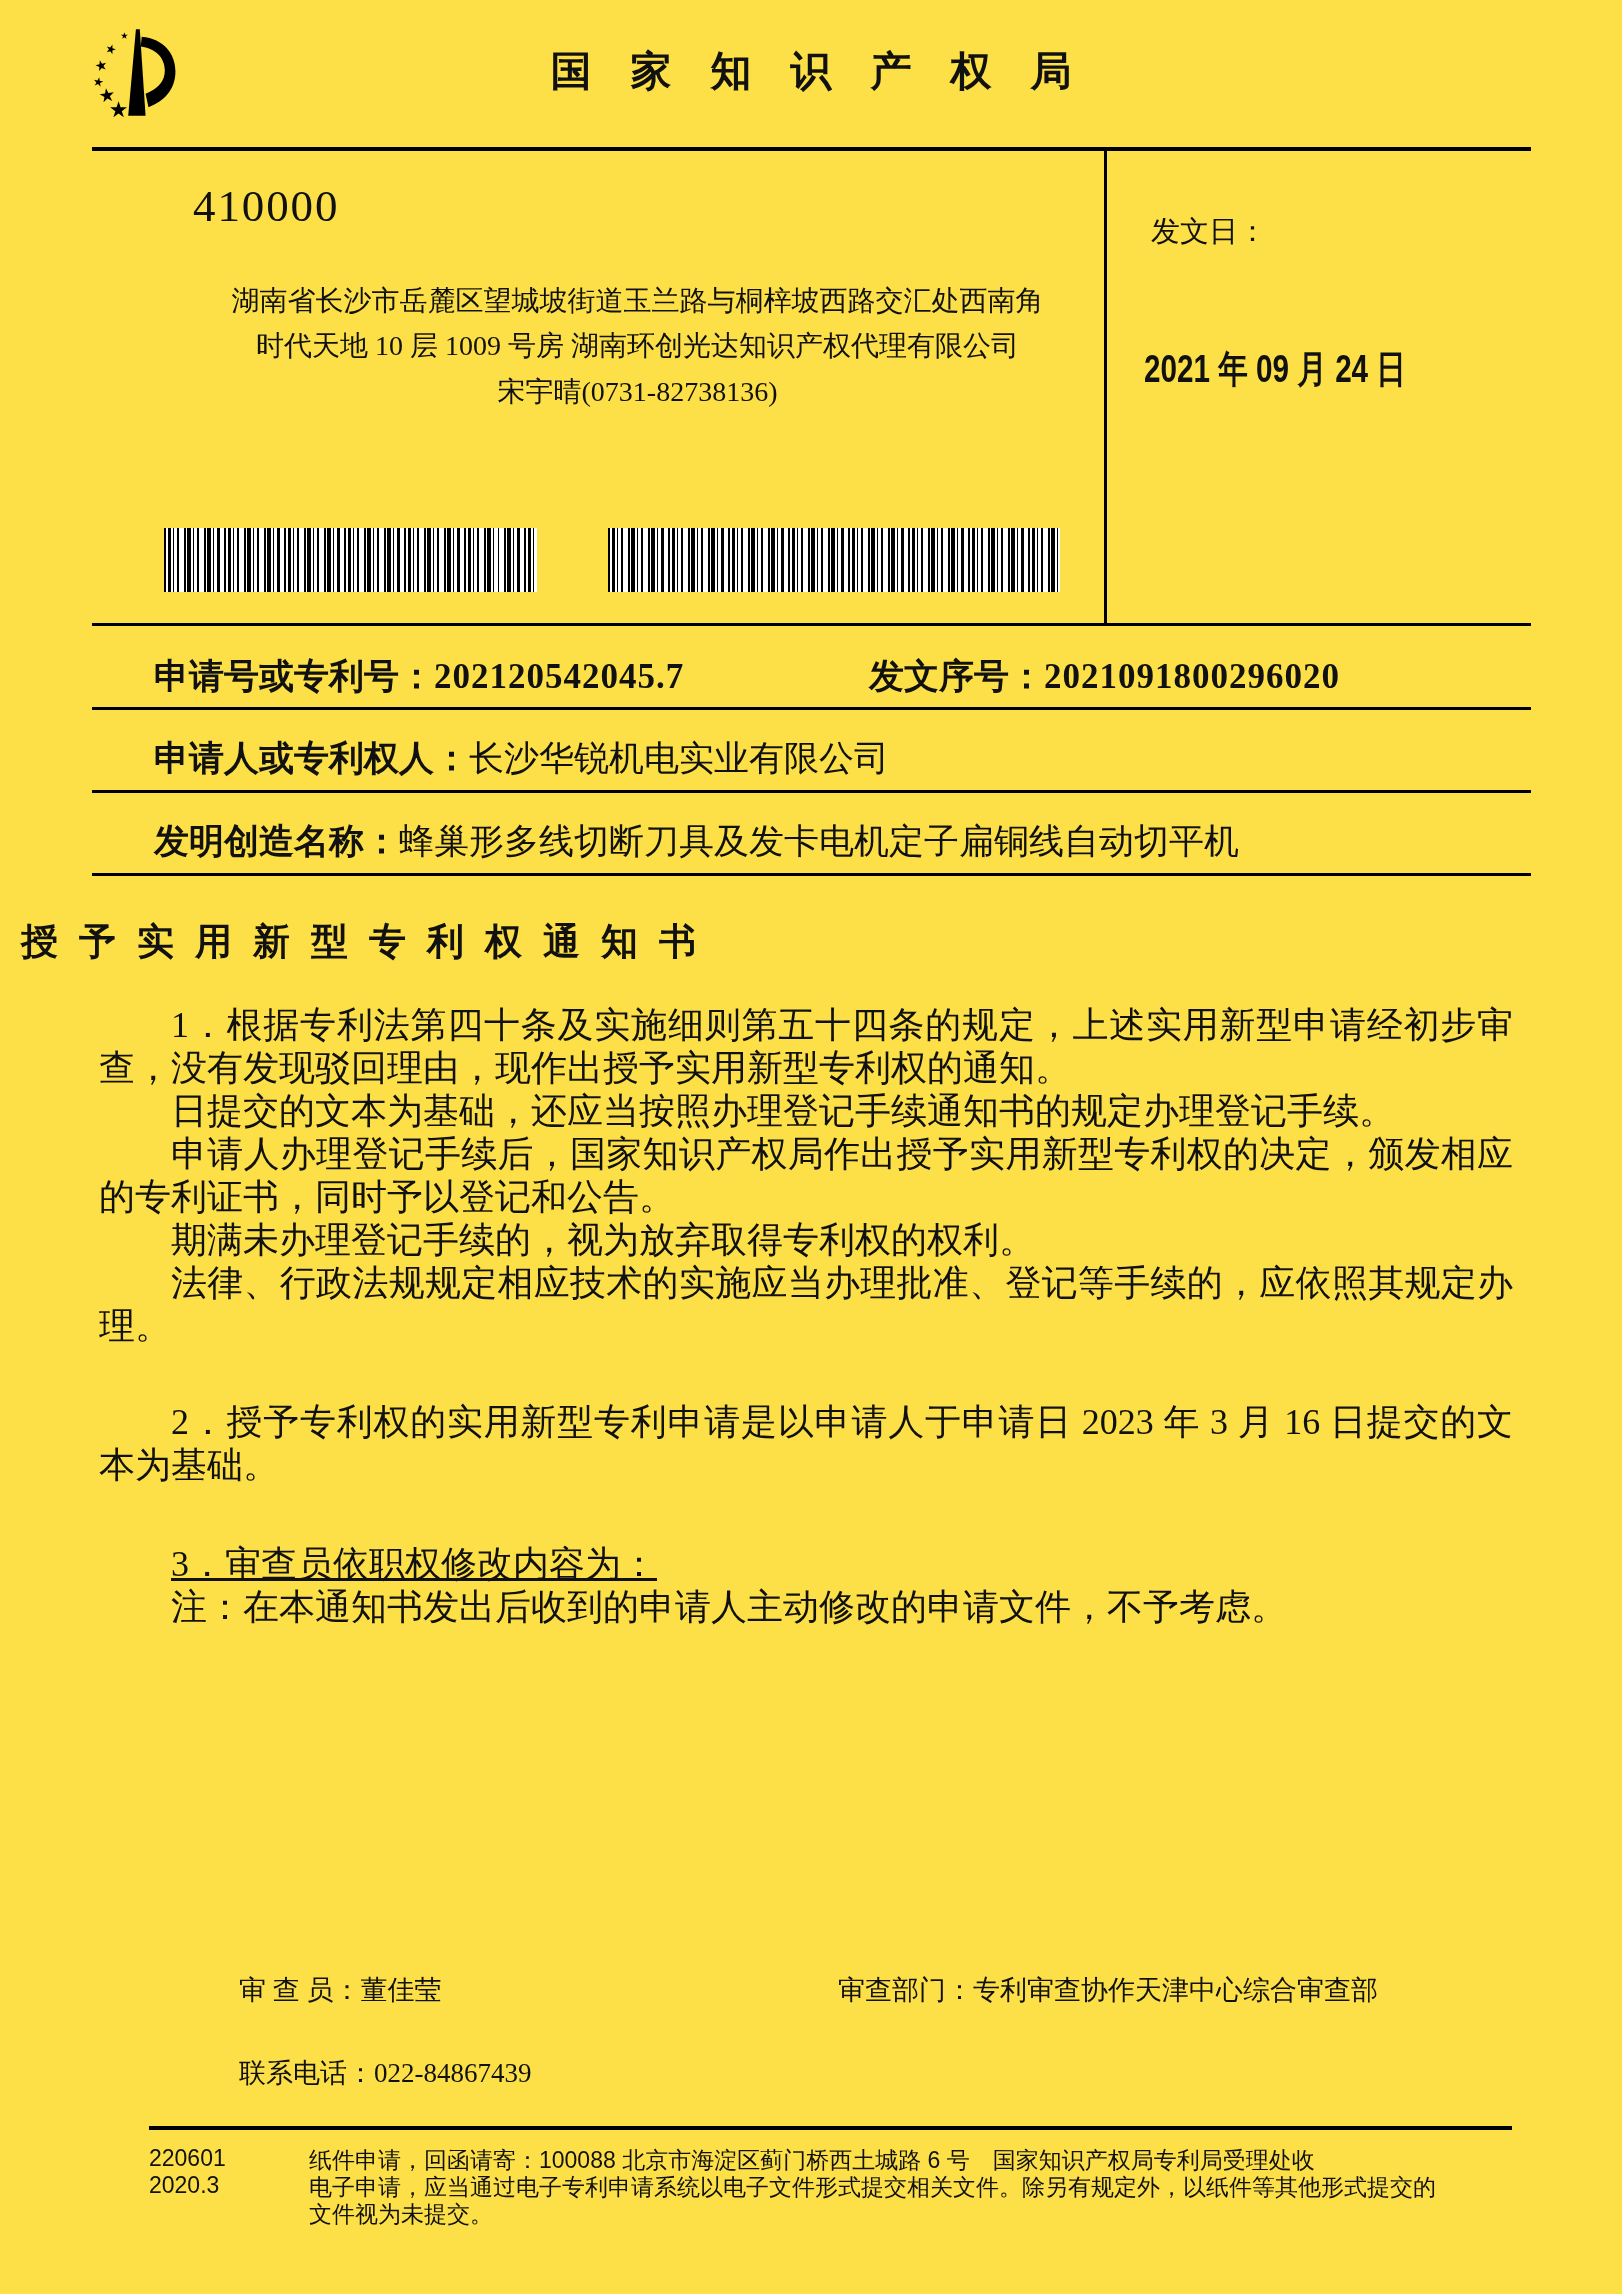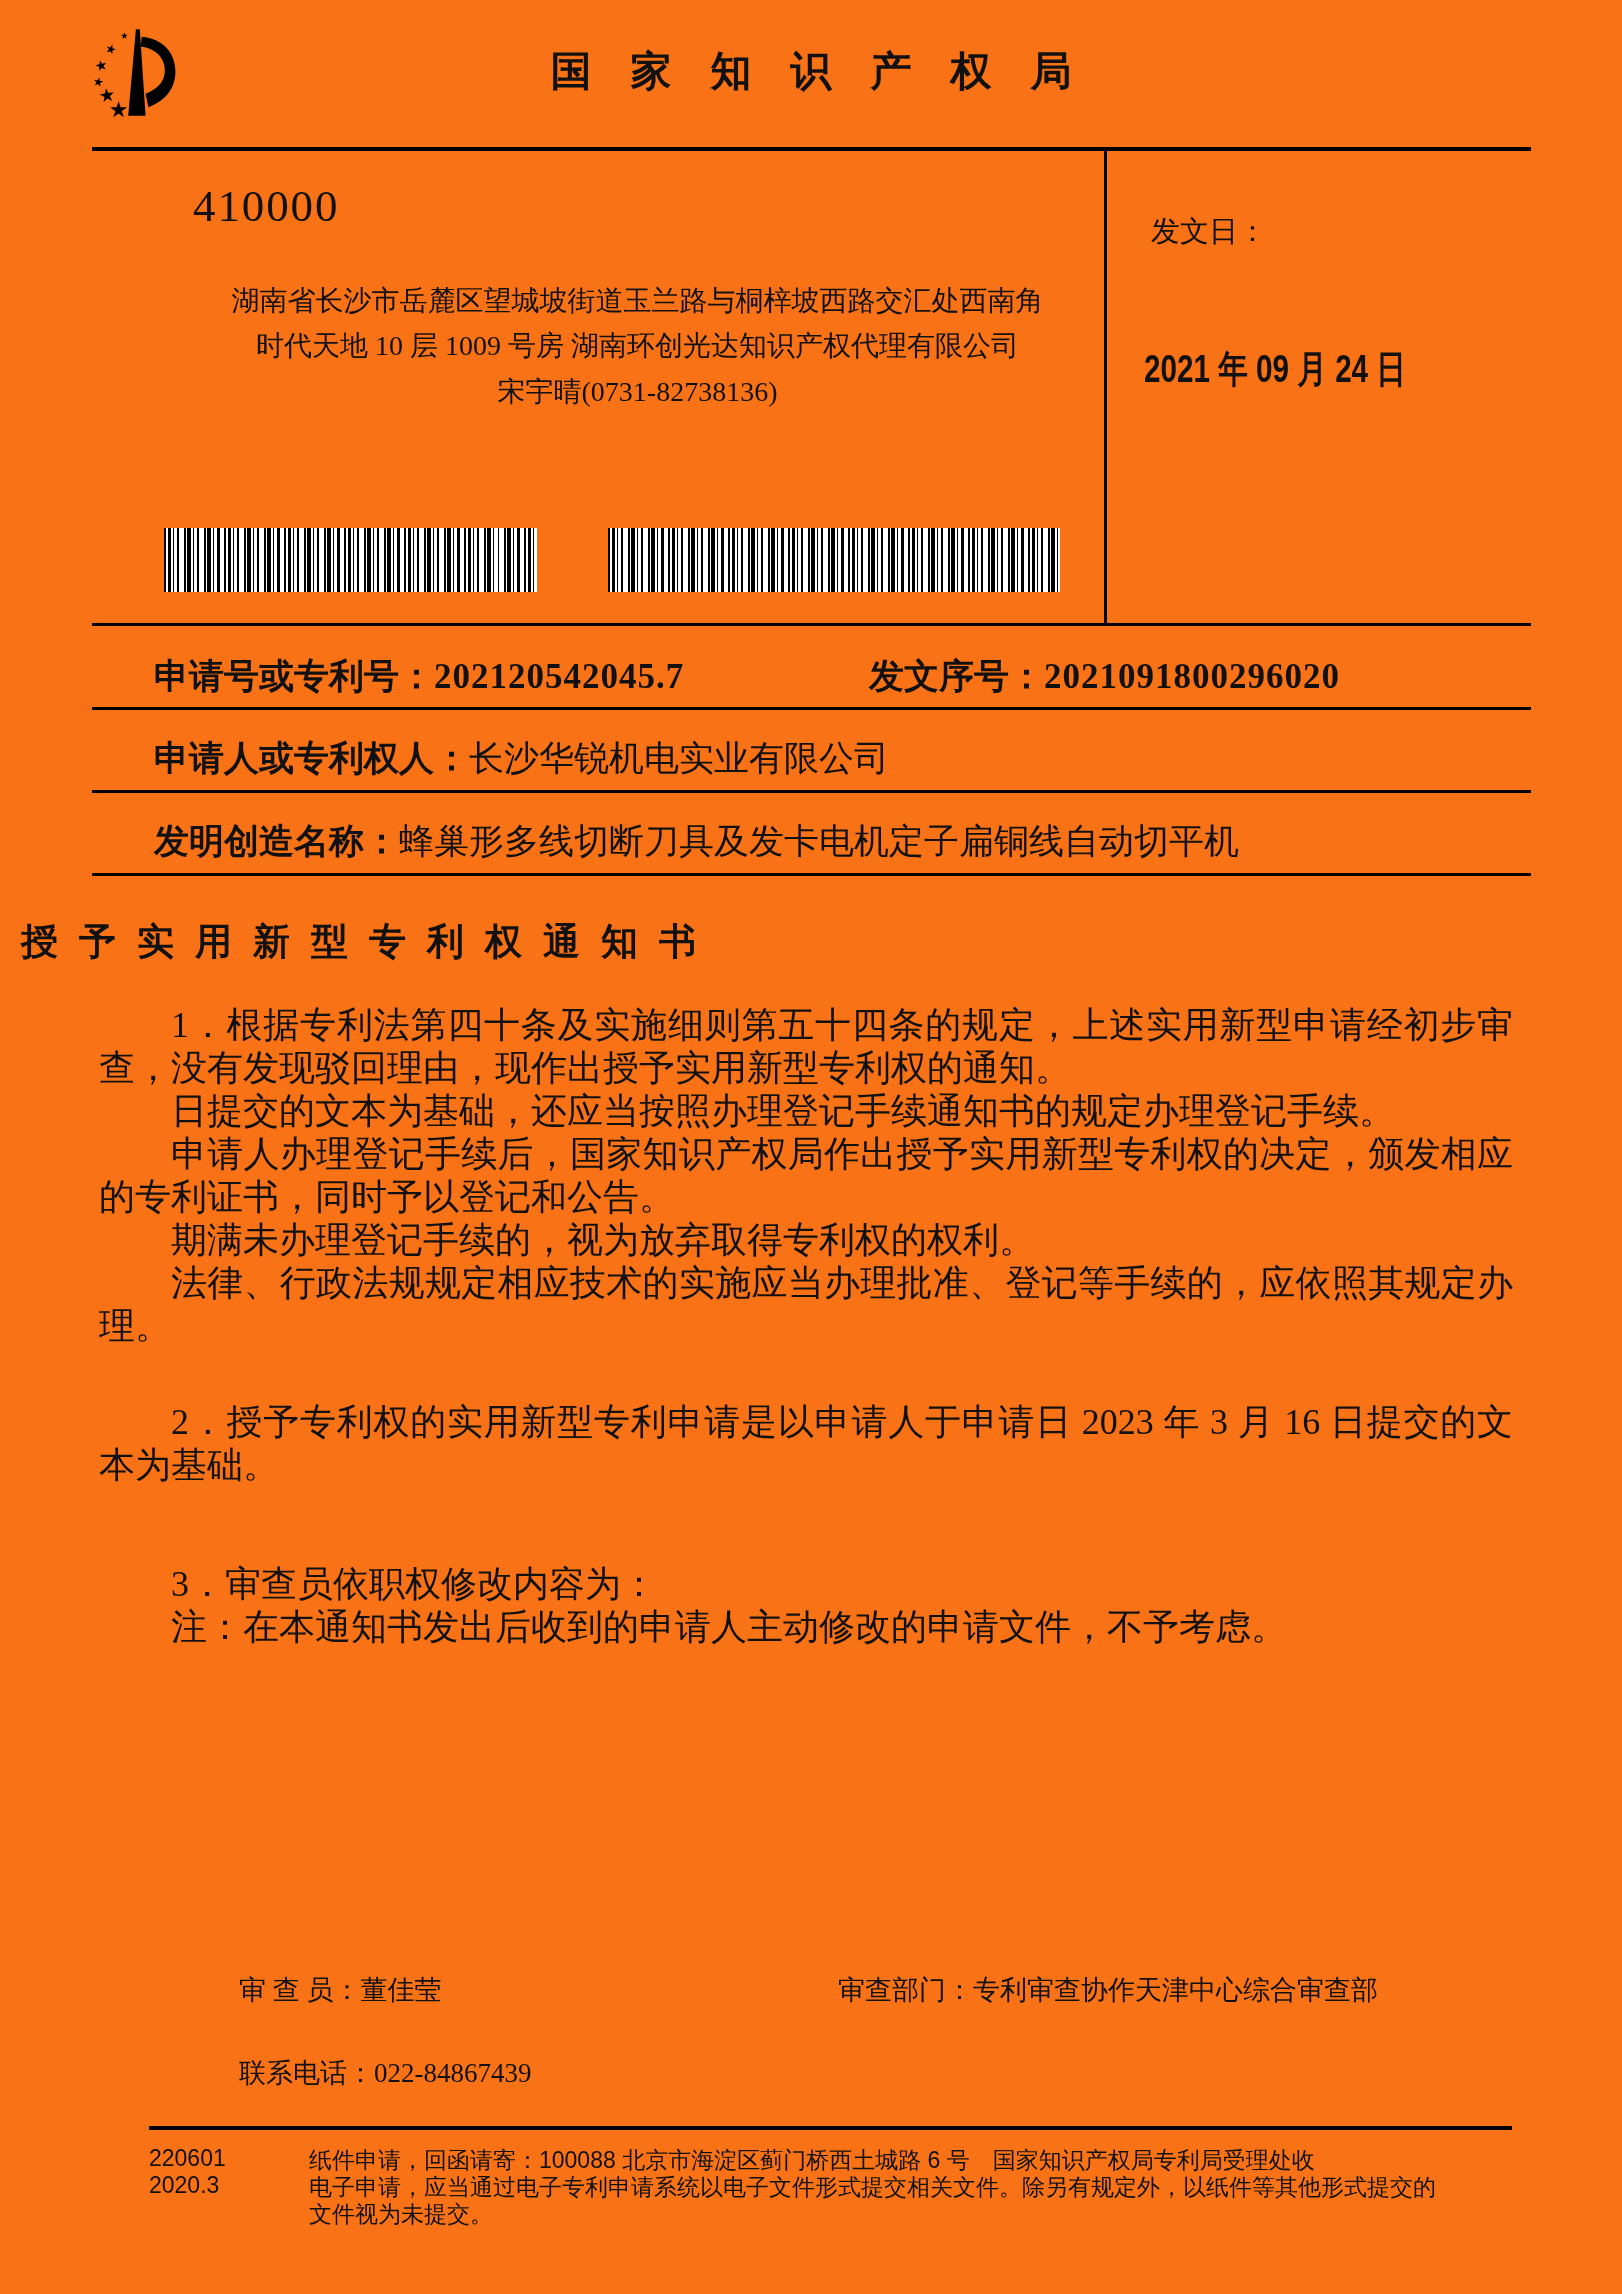--- a/index.html
+++ b/index.html
@@ -1,17 +1,17 @@
 <!DOCTYPE html>
 <html lang="zh"><head>
 <meta charset="utf-8">
 <style>
   html,body{margin:0;padding:0;background:#888;}
   .page{
-    position:relative;width:1622px;height:2294px;background:#f97316;
+    position:relative;width:1622px;height:2294px;background:#fde047;
     margin:0 auto;overflow:hidden;color:#111;
     font-family:"Liberation Serif","DejaVu Serif",serif;
   }
   .abs{position:absolute;}
   
   .logo{left:81px;top:25px;width:106px;height:95px;}
   .agency-title{
     left:0;right:0;top:44px;text-align:center;
     font-family:"Liberation Sans","DejaVu Sans",sans-serif;
     font-size:41px;font-weight:700;letter-spacing:39px;padding-left:39px;
@@ -55,21 +55,21 @@
   .row-invention{left:154px;top:818px;}
   .rule-5{left:92px;top:873px;width:1439px;height:2.9px;}
   
   .doc-title{
     left:0;right:0;top:917px;text-align:left;font-size:37px;font-weight:700;
     letter-spacing:21px;padding-left:21px;white-space:nowrap;
   }
   .body-text{left:99px;top:1004px;width:1414px;font-size:36px;line-height:43px;text-align:justify;}
   .body-text p{margin:0;text-indent:2em;}
   .body-text p.gap-lg{margin-top:53px;}
-  .body-text p.gap-md{margin-top:76px;}
+  .body-text p.gap-md{margin-top:56px;text-decoration:underline;}
   
   .signoff{font-size:27px;white-space:nowrap;}
   .examiner{left:239px;top:1972px;}
   .department{left:838px;top:1972px;}
   .phone{left:239px;top:2055px;}
   
   .rule-footer{left:149px;top:2126px;width:1363px;height:3.9px;}
   .footer-text{
     font-family:"Liberation Sans","DejaVu Sans",sans-serif;
     font-size:23px;white-space:nowrap;

